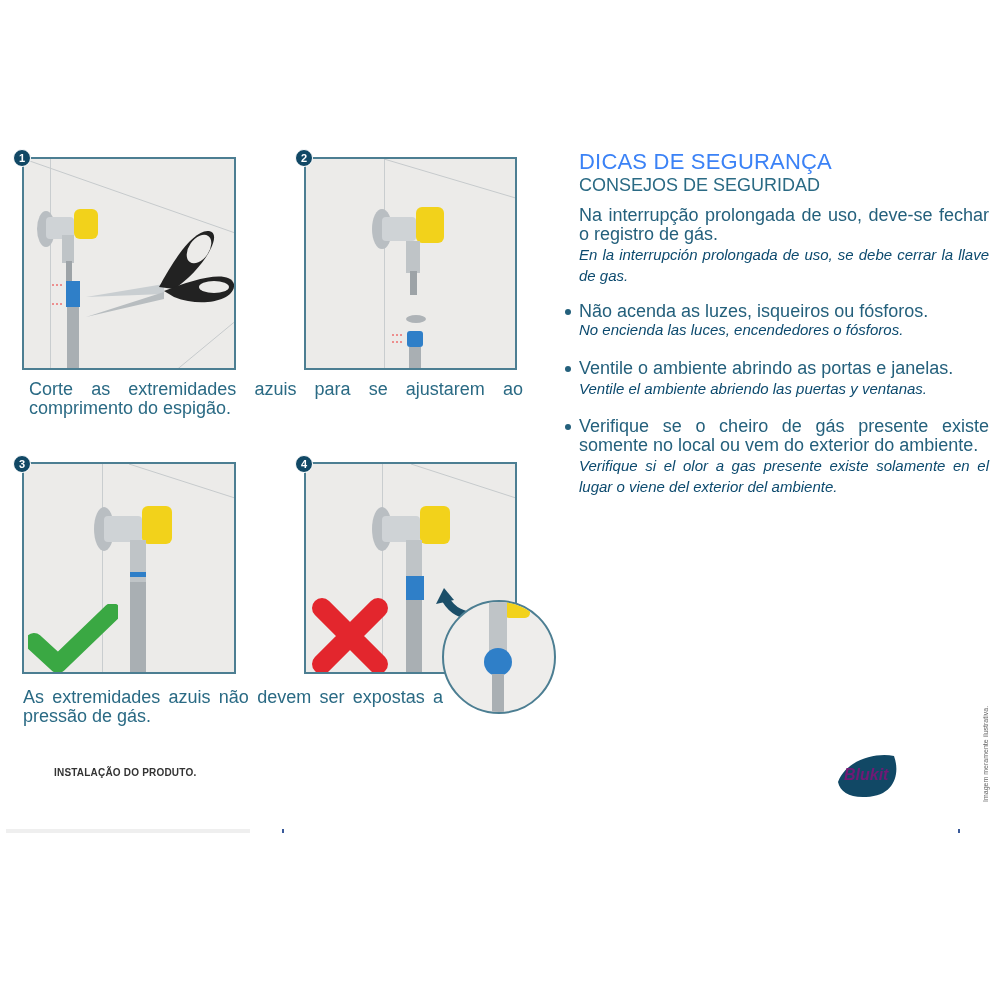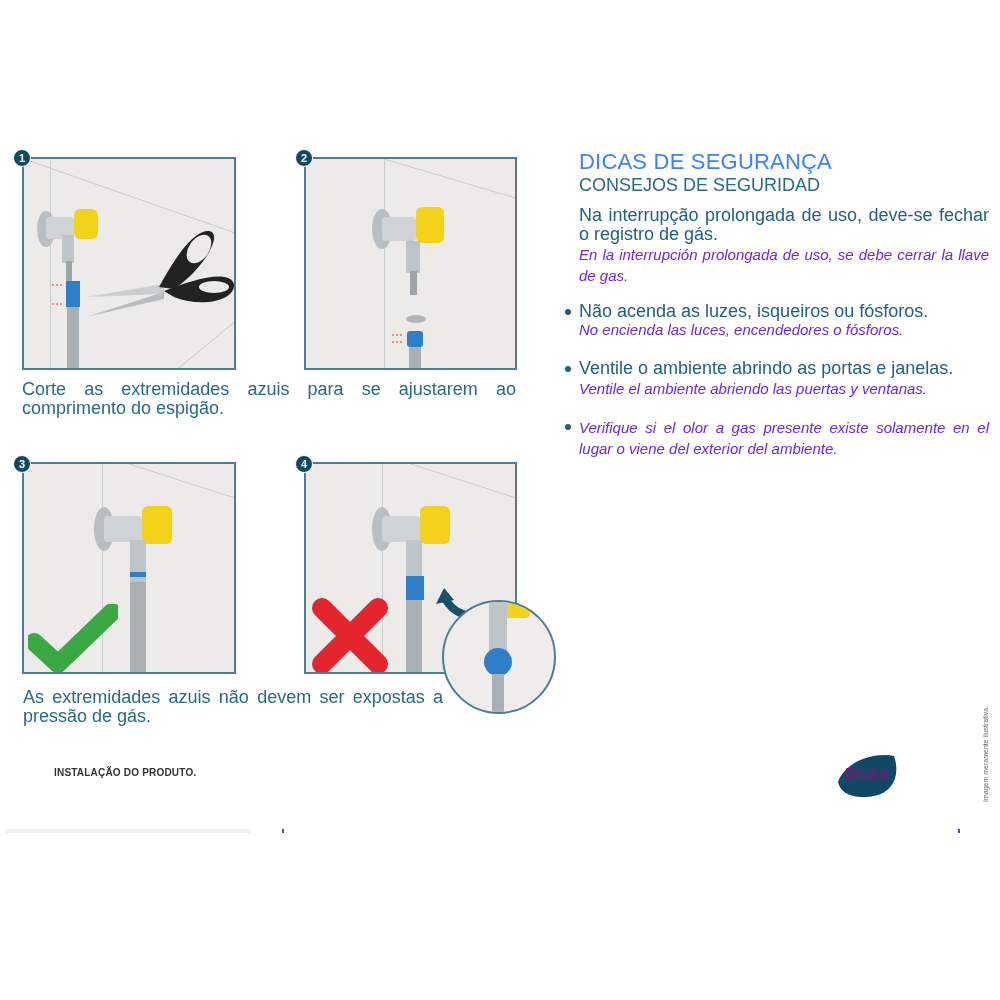--- a/index.html
+++ b/index.html
@@ -5,21 +5,21 @@
     html, body { margin:0; padding:0; background:#ffffff; }
     body { width:1000px; height:1000px; position:relative; overflow:hidden; font-family:"Liberation Sans", sans-serif; color:#1d4f66; }
     .panel { position:absolute; border:2px solid #4c7e92; background:#ecebe9; overflow:hidden; box-sizing:border-box; }
     .step-badge { position:absolute; width:16px; height:16px; border-radius:50%; background:#114865; color:#fff; font-weight:bold; font-size:11px; line-height:16px; text-align:center; z-index:5; border:1px solid #fff; }
     .tile-line { position:absolute; background:#c9cdcf; }
     .caption { position:absolute; font-size:18px; line-height:19px; color:#2a6a84; text-align:justify; text-align-last:left; }
     .right-col { position:absolute; left:579px; top:150px; width:410px; }
     .title { font-size:22px; line-height:24px; color:#3b82f6; letter-spacing:0.2px; }
     .subtitle { font-size:18px; line-height:22px; color:#2a6a84; margin-bottom:10px; }
     .pt { font-size:18px; line-height:19px; color:#24607c; text-align:justify; text-align-last:left; }
-    .es { font-size:15px; line-height:21px; color:#6d28d9; font-style:italic; text-align:justify; text-align-last:left; }
+    .es { font-size:15px; line-height:21px; color:#0c4a6e; font-style:italic; text-align:justify; text-align-last:left; }
     .block { margin-bottom:16px; }
     .bullet { position:relative; padding-left:0; }
     .bullet .dot { position:absolute; left:-14px; top:7px; width:6px; height:6px; border-radius:50%; background:#24607c; }
     .footer-label { position:absolute; left:54px; top:767px; font-size:10px; font-weight:bold; color:#333; letter-spacing:0.2px; }
     .logo { position:absolute; left:836px; top:752px; width:62px; height:46px; }
     .side-note { position:absolute; left:982px; top:672px; width:14px; height:130px; writing-mode:vertical-rl; transform:rotate(180deg); font-size:7px; color:#666; white-space:nowrap; }
     .bottom-bar { position:absolute; left:6px; top:829px; width:244px; height:4px; background:#efefef; }
     .tick { position:absolute; width:2px; height:4px; background:#3a5a9a; }
   </style>
 </head>
@@ -60,21 +60,21 @@
     <rect x="104" y="112" width="7" height="24" fill="#9da3a7"></rect>
     <ellipse cx="110" cy="160" rx="10" ry="4" fill="#aeb3b7"></ellipse>
     <line x1="86" y1="176" x2="98" y2="176" stroke="#e33" stroke-dasharray="2,2"></line>
     <line x1="86" y1="183" x2="98" y2="183" stroke="#e33" stroke-dasharray="2,2"></line>
     <rect x="101" y="172" width="16" height="16" rx="3" fill="#2f7fc8"></rect>
     <rect x="103" y="188" width="12" height="25" fill="#a9afb3"></rect>
   </svg>
 </div>
 <div class="step-badge" style="left:295px;top:149px;">2</div>
 
-<div class="caption" style="left:22px;top:380px;width:494px;">Corte as extremidades azuis para se ajustarem ao comprimento do espigão.</div>
+<div class="caption" style="left:29px;top:380px;width:494px;">Corte as extremidades azuis para se ajustarem ao comprimento do espigão.</div>
 
 <div class="panel" style="left:22px;top:462px;width:214px;height:212px;">
   <div class="tile-line" style="left:78px;top:0;width:1px;height:212px;"></div>
   <svg width="214" height="212" style="position:absolute;left:0;top:0">
     <line x1="105" y1="0" x2="214" y2="35" stroke="#c6cacc" stroke-width="1"></line>
     <ellipse cx="80" cy="65" rx="10" ry="22" fill="#b9bec2"></ellipse>
     <rect x="80" y="52" width="38" height="26" rx="4" fill="#cfd3d6"></rect>
     <rect x="118" y="42" width="30" height="38" rx="6" fill="#f2d21b"></rect>
     <rect x="106" y="76" width="16" height="42" fill="#bfc4c7"></rect>
     <rect x="106" y="108" width="16" height="5" fill="#2f7fc8"></rect>
@@ -132,20 +132,21 @@
     <div class="pt">Não acenda as luzes, isqueiros ou fósforos.</div>
     <div class="es" style="line-height:18px;">No encienda las luces, encendedores o fósforos.</div>
   </div>
   <div class="block bullet" style="margin-top:20px;">
     <span class="dot"></span>
     <div class="pt">Ventile o ambiente abrindo as portas e janelas.</div>
     <div class="es">Ventile el ambiente abriendo las puertas y ventanas.</div>
   </div>
   <div class="block bullet" style="margin-top:18px;">
     <span class="dot"></span>
+    <div class="pt">Verifique se o cheiro de gás presente existe somente no local ou vem do exterior do ambiente.</div>
     <div class="es">Verifique si el olor a gas presente existe solamente en el lugar o viene del exterior del ambiente.</div>
   </div>
 </div>
 
 <div class="footer-label">INSTALAÇÃO DO PRODUTO.</div>
 <div class="logo">
   <svg width="62" height="46" style="position:absolute;left:0;top:0">
     <path d="M2 30 C10 8,40 0,58 4 C64 20,60 44,30 45 C14 46,4 40,2 30 Z" fill="#114865"></path>
   </svg>
   <span style="position:absolute;left:8px;top:14px;font-size:16px;font-weight:bold;font-style:italic;color:#701a75;">Blukit</span>

